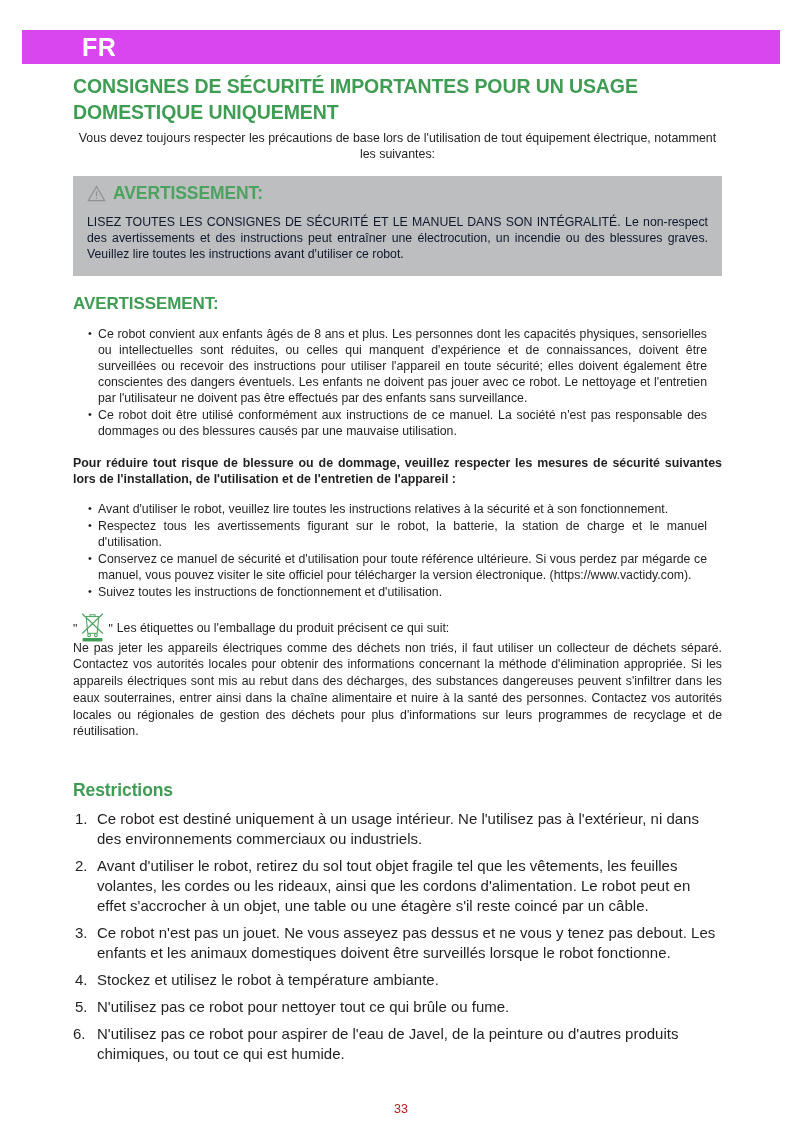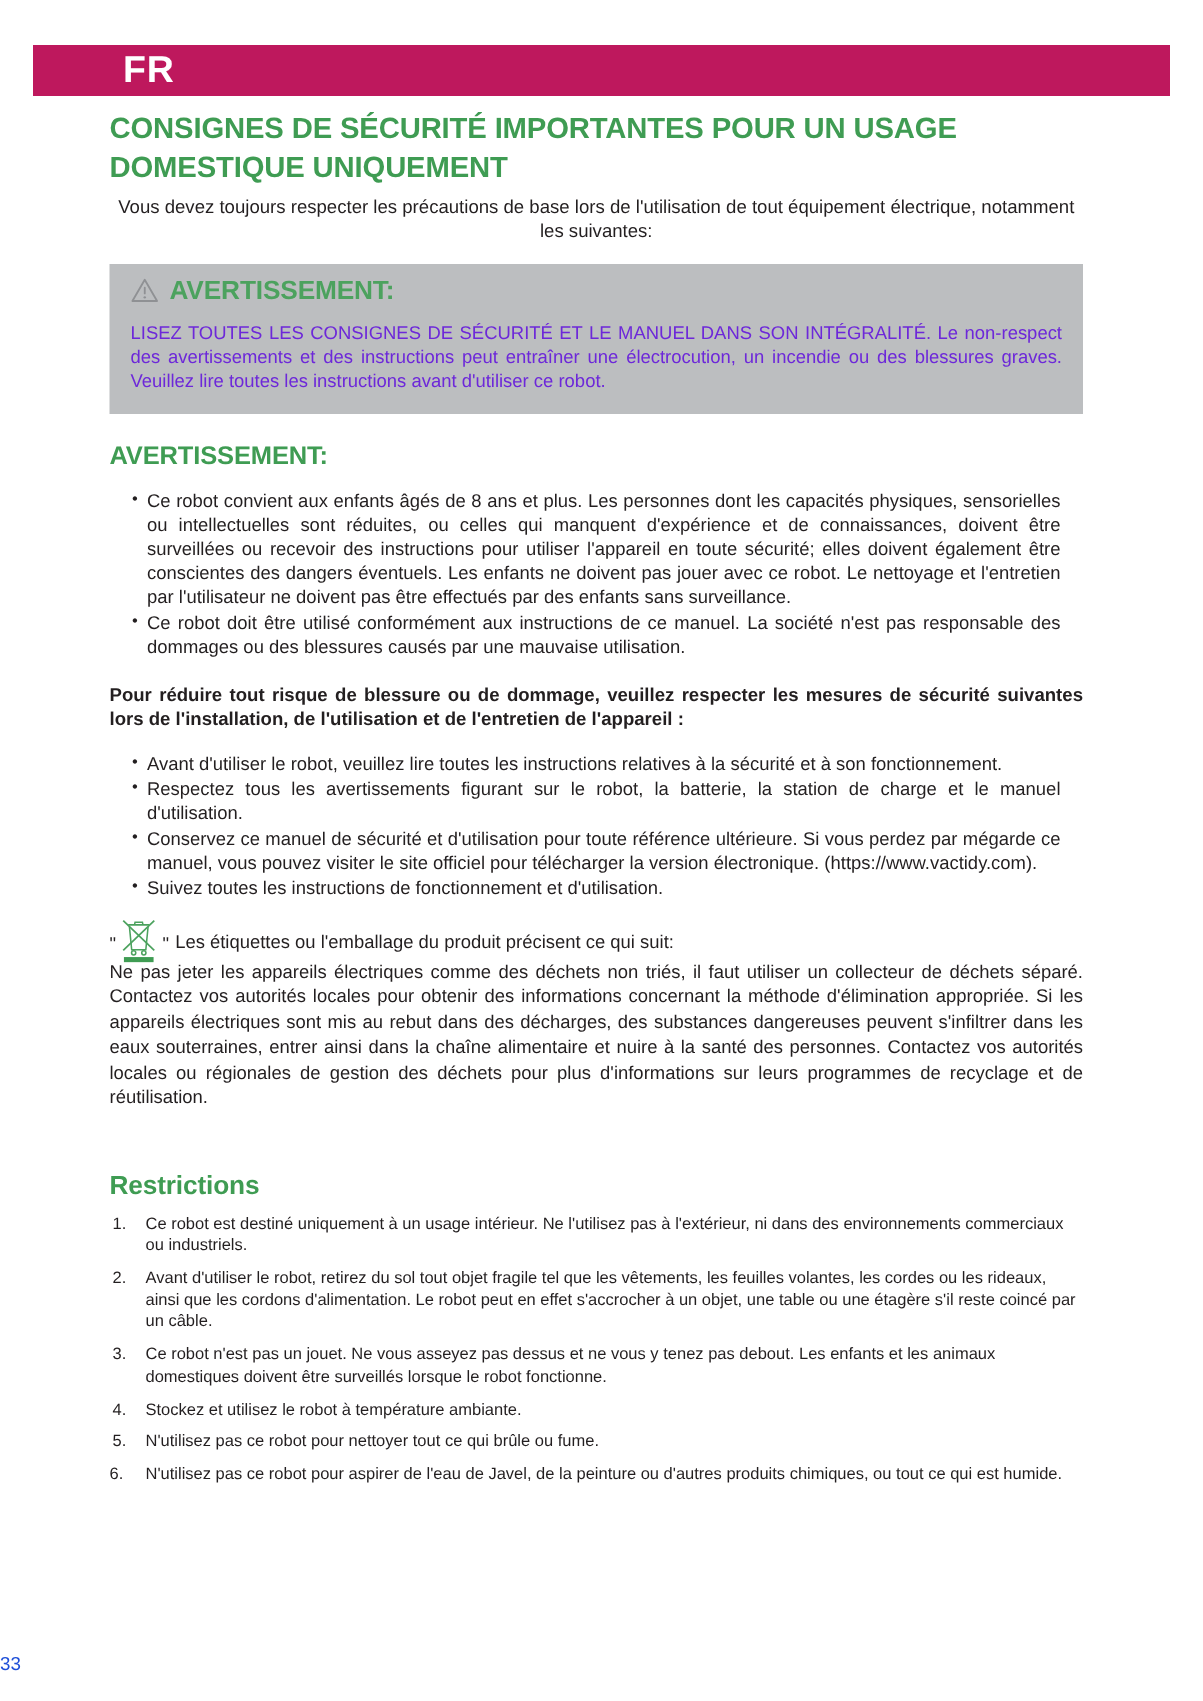--- a/index.html
+++ b/index.html
@@ -23,21 +23,21 @@
     background: #ffffff;
   }
 
   
   .lang-bar {
     position: absolute;
     left: 22px;
     top: 30px;
     width: 758px;
     height: 34px;
-    background: #be185d;
+    background: #d946ef;
   }
   .lang-bar .lang-code {
     position: absolute;
     left: 60px;
     top: 50%;
     transform: translateY(-50%);
     color: #ffffff;
     font-size: 25px;
     font-weight: bold;
     letter-spacing: 0.5px;
@@ -90,21 +90,21 @@
   .warning-box .wb-title {
     color: #4ca25e;
     font-size: 17.5px;
     font-weight: bold;
     line-height: 1;
     letter-spacing: -0.1px;
   }
   .warning-box .wb-body {
     font-size: 12.3px;
     line-height: 1.30;
-    color: #6d28d9;
+    color: #0f172a;
     text-align: justify;
     text-justify: inter-word;
     margin-top: 12px;
   }
 
   
   h2.section-head {
     margin: 19px 0 7px 0;
     color: #3f9c53;
     font-size: 17px;
@@ -193,21 +193,21 @@
   
   ol.numbered {
     list-style: none;
     margin: 0;
     padding: 0;
     counter-reset: restr;
   }
   ol.numbered > li {
     position: relative;
     padding-left: 24px;
-    font-size: 11px;
+    font-size: 15px;
     line-height: 1.34;
     margin-bottom: 7px;
     text-align: left;
   }
   ol.numbered > li::before {
     counter-increment: restr;
     content: counter(restr) ".";
     position: absolute;
     left: 2px;
     top: 0;
@@ -217,22 +217,23 @@
   ol.numbered > li.tight::before {
     left: 0px;
   }
 
   
   .footer-page-no {
     position: absolute;
     left: 0;
     right: 0;
     top: 1102px;
+    text-align: center;
     font-size: 12.5px;
-    color: #1d4ed8;
+    color: #b91c1c;
   }
 </style>
 </head>
 <body>
 
 <div class="page">
 
   <div class="lang-bar">
     <span class="lang-code">FR</span>
   </div>

